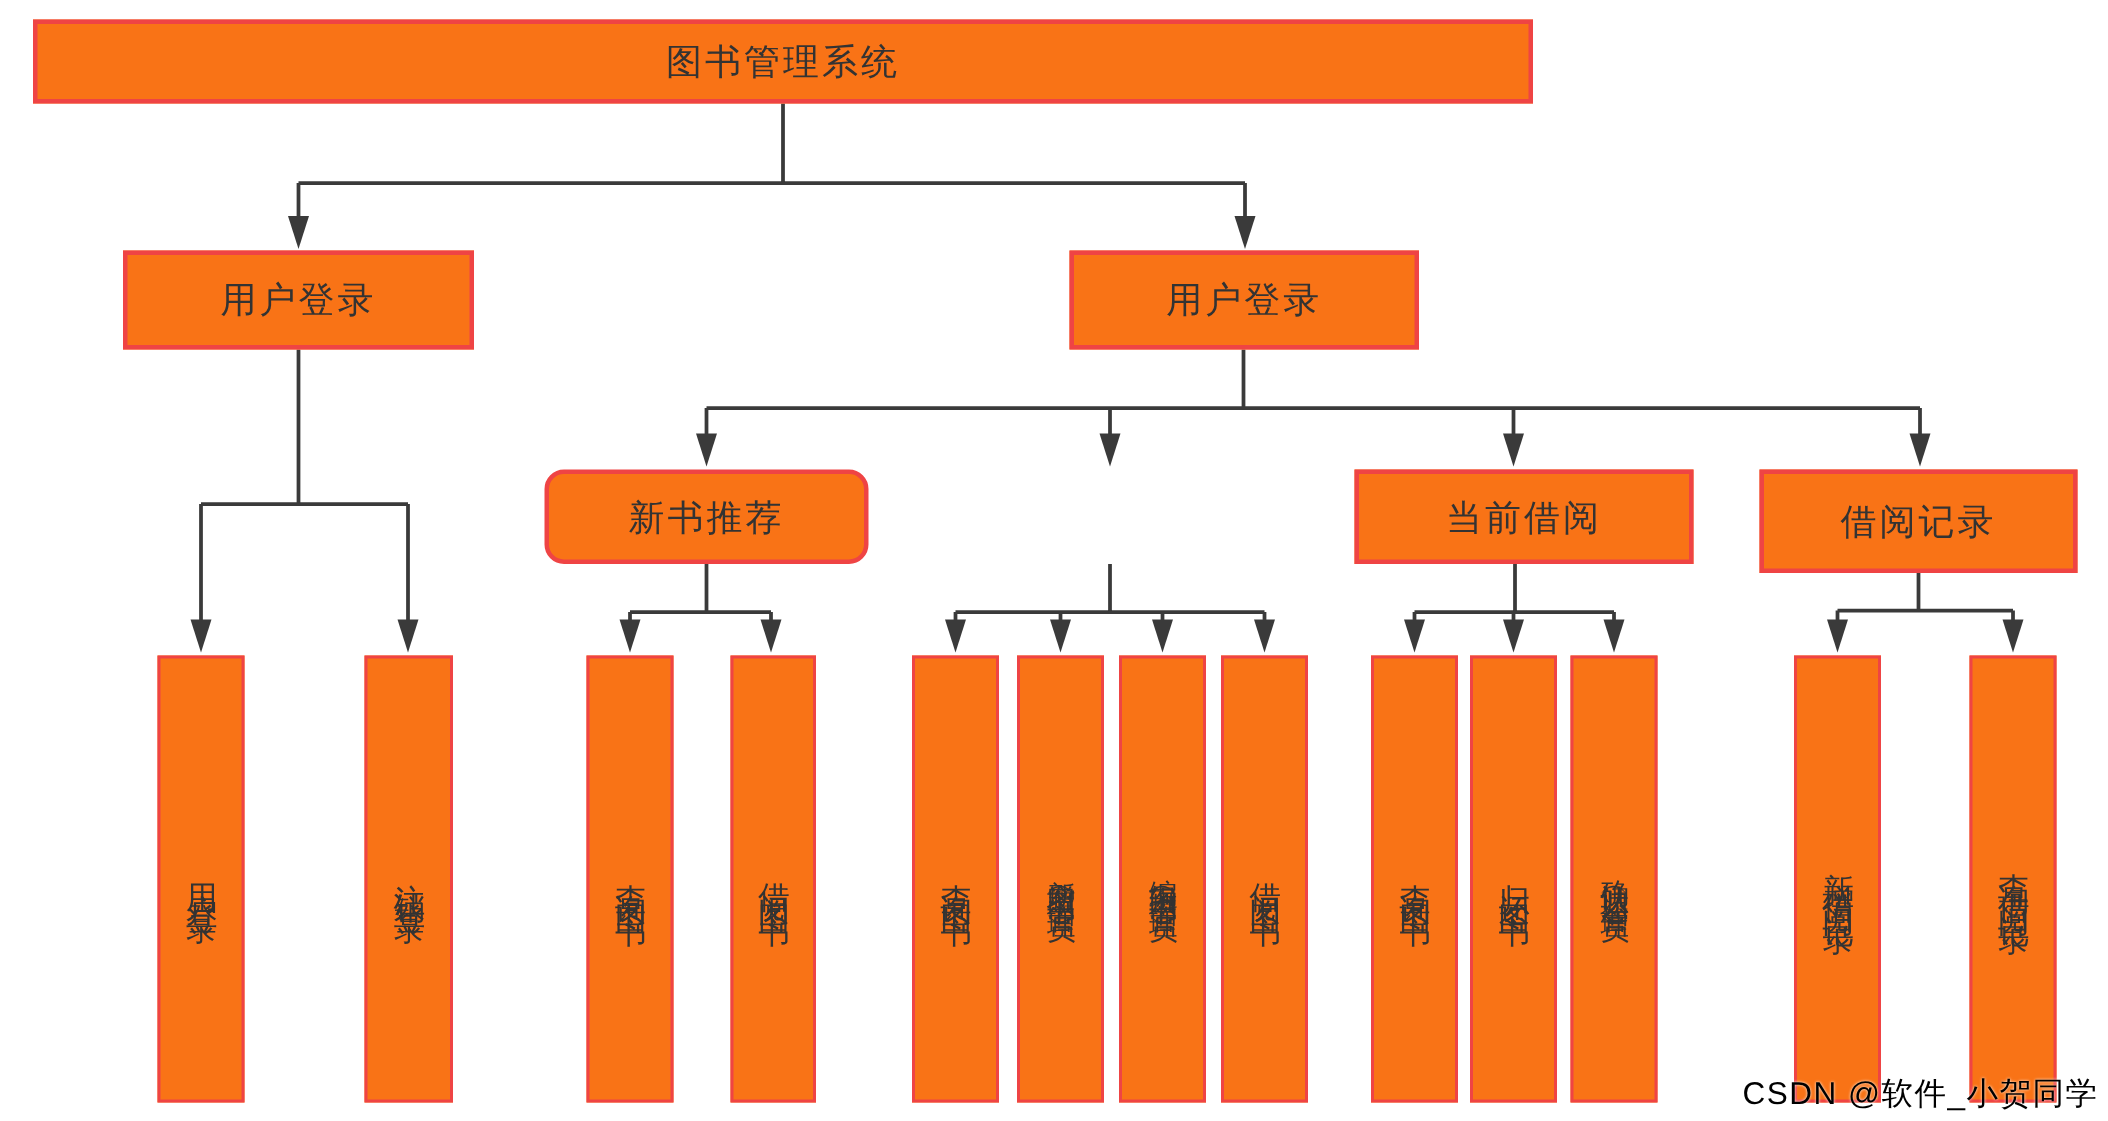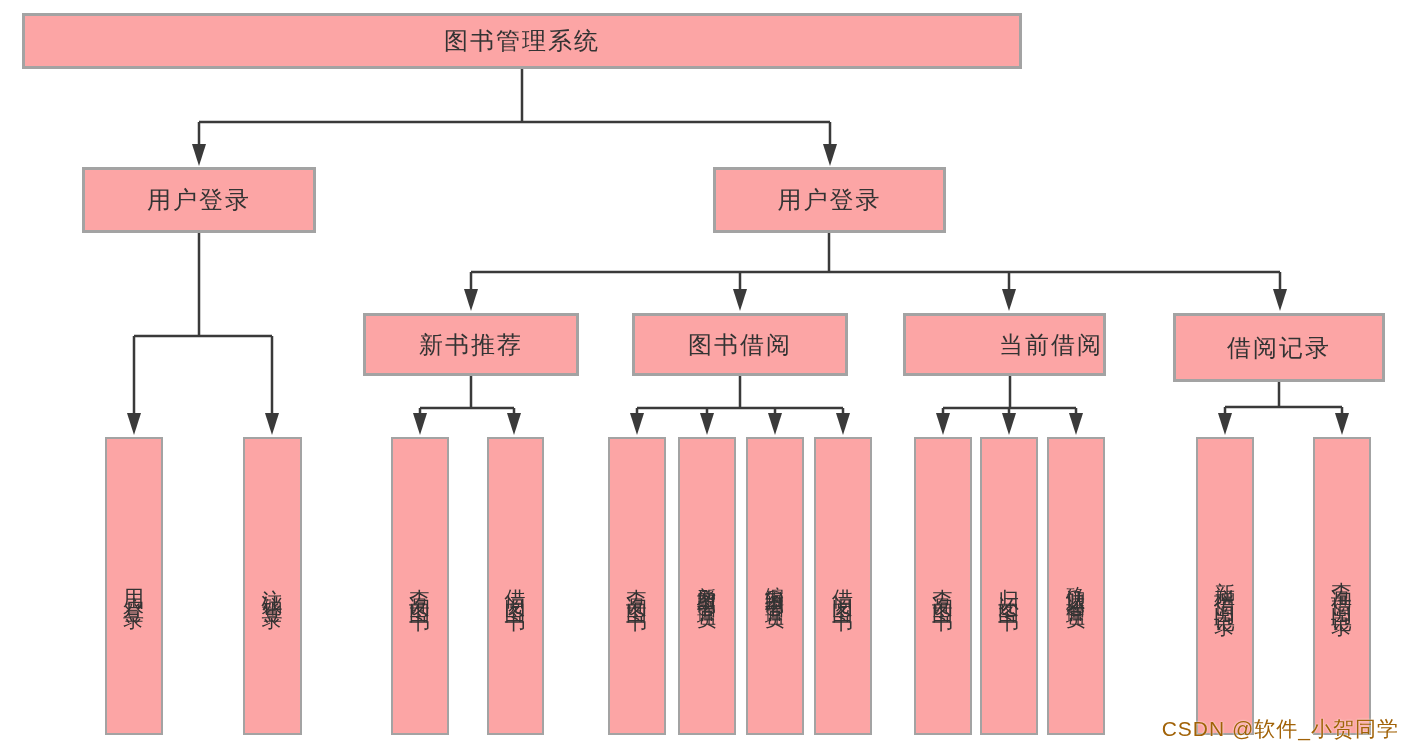--- a/index.html
+++ b/index.html
@@ -17,22 +17,22 @@
   }
   .connectors {
     position: absolute;
     left: 0;
     top: 0;
     pointer-events: none;
   }
   .node {
     position: absolute;
     box-sizing: border-box;
-    background: #fca5a5;
-    border: 3px solid #a3a3a3;
+    background: #f97316;
+    border: 3px solid #ef4444;
     display: flex;
     align-items: center;
     justify-content: center;
     color: #333333;
     font-size: 24px;
     letter-spacing: 2px;
     white-space: nowrap;
   }
   .leaf {
     border-width: 2.5px;
@@ -43,21 +43,21 @@
     font-size: 21px;
     letter-spacing: 0.34em;
     line-height: 1;
     color: #333333;
   }
   .watermark {
     position: absolute;
     right: 6px;
     bottom: 4px;
     font-size: 21px;
-    color: #a16207;
+    color: #000000;
     letter-spacing: 1px;
     text-shadow: 0 0 2px #ffffff;
   }
 </style>
 </head>
 <body>
 
 <div class="stage">
 
   <svg class="connectors" width="1405" height="747" viewBox="0 0 1405 747" stroke="#3a3a3a" stroke-width="2.5" fill="#3a3a3a">
@@ -100,27 +100,24 @@
     <span>图书管理系统</span>
   </div>
 
   <div class="node" style="left:82px; top:167px; width:234px; height:66px;">
     <span>用户登录</span>
   </div>
   <div class="node" style="left:713px; top:167px; width:233px; height:66px;">
     <span>用户登录</span>
   </div>
 
-  <div class="node" style="left:363px; top:313px; width:216px; height:63px;">
+  <div class="node" style="left:363px; top:313px; width:216px; height:63px;border-radius:13px;">
     <span>新书推荐</span>
   </div>
-  <div class="node" style="left:632px; top:313px; width:216px; height:63px;">
-    <span>图书借阅</span>
-  </div>
-  <div class="node" style="left:903px; top:313px; width:203px; height:63px;justify-content:flex-end;">
+  <div class="node" style="left:903px; top:313px; width:226px; height:63px;">
     <span>当前借阅</span>
   </div>
   <div class="node" style="left:1173px; top:313px; width:212px; height:69px;">
     <span>借阅记录</span>
   </div>
 
   <div class="node leaf" style="left:105px; top:437px; width:58px; height:298px;">
     <span class="vtext">用户登录</span>
   </div>
   <div class="node leaf" style="left:243px; top:437px; width:59px; height:298px;">

